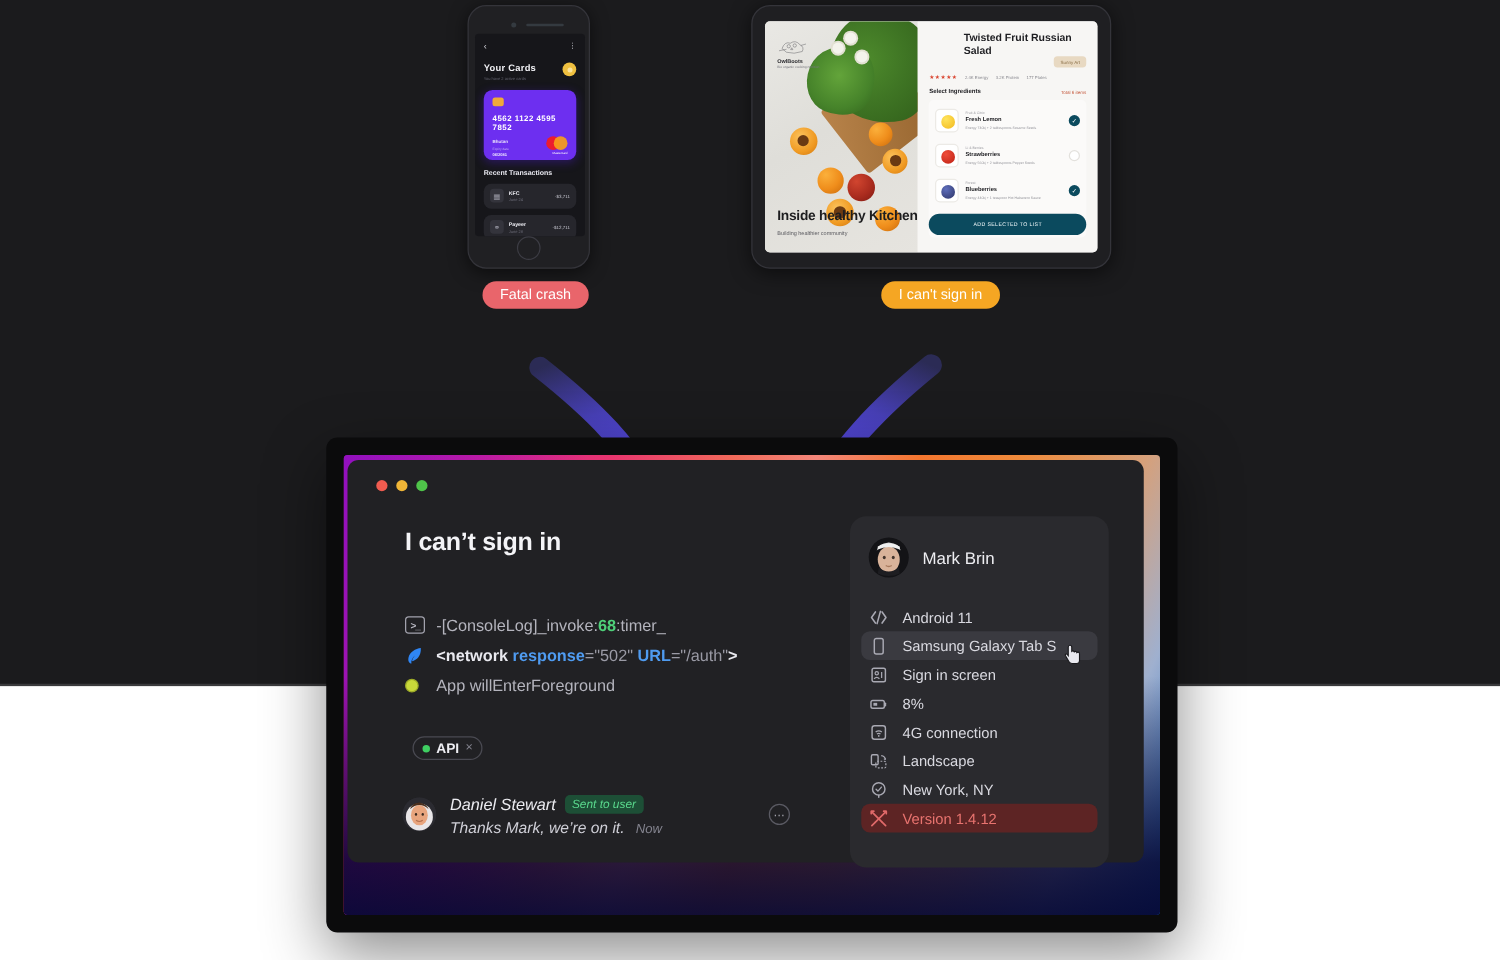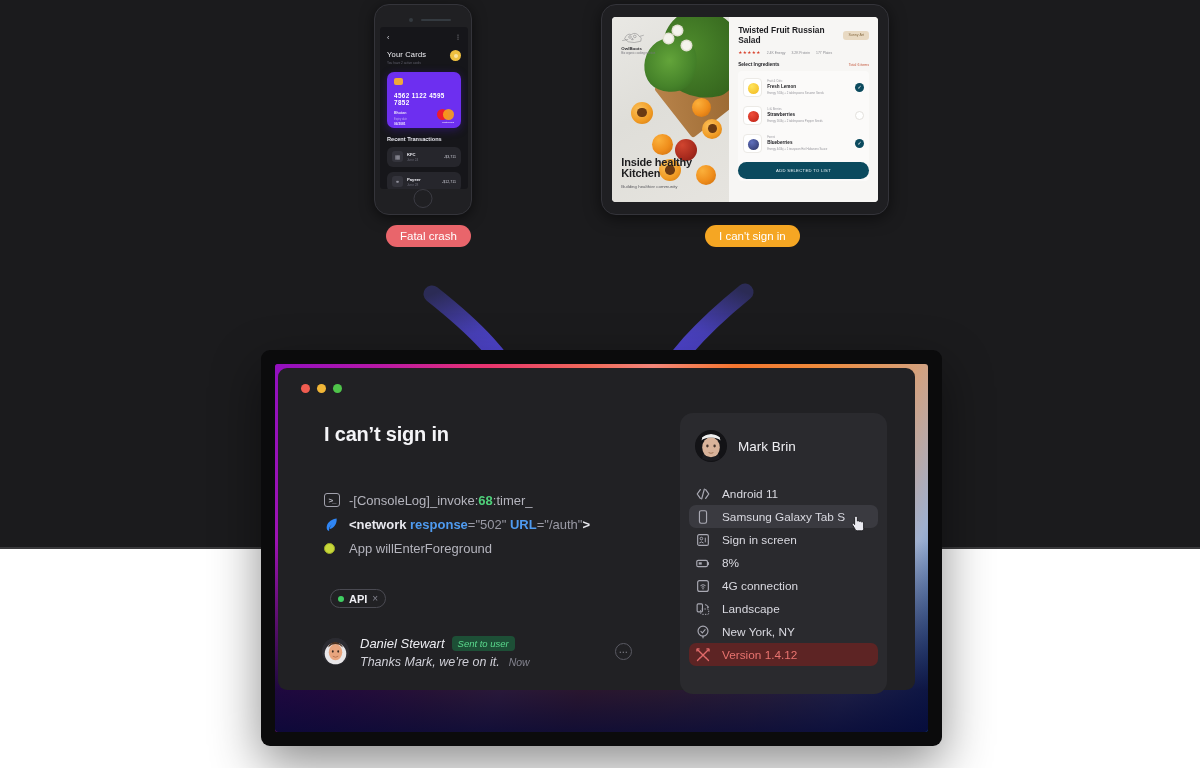--- a/index.html
+++ b/index.html
@@ -58,21 +58,21 @@
     width: 88px; height: 162px;
     background: #16161a;
     border-radius: 3px;
     overflow: hidden;
     padding: 5px 7px;
   }
   .ph-topbar { display: flex; justify-content: space-between; align-items: center; height: 10px; }
   .ph-back { color: #d8d8df; font-size: 7px; line-height: 1; }
   .ph-dots { color: #d8d8df; font-size: 6px; letter-spacing: 0; line-height: 1; }
   .ph-title-row { display: flex; justify-content: space-between; align-items: flex-start; margin-top: 8px; }
-  .ph-title { color: #f0f0f4; font-size: 7.5px; font-weight: normal; letter-spacing: .2px; }
+  .ph-title { color: #f0f0f4; font-size: 7.5px; font-weight: bold; letter-spacing: .2px; }
   .ph-sub { color: #60606c; font-size: 3.2px; margin-top: 1.5px; }
   .ph-avatar {
     width: 11px; height: 11px; border-radius: 50%;
     background: #efc040;
     display: flex; align-items: center; justify-content: center;
   }
   .ph-avatar i { width: 4px; height: 4px; border-radius: 50%; background: #fbe39c; display:block; }
   .ph-card {
     margin-top: 7px;
     height: 56px;
@@ -181,21 +181,21 @@
   .tab-left-txt { position: absolute; left: 8%; bottom: 7%; }
   .tl-h {
     color: #1d1d1f; font-size: 11px; font-weight: bold; line-height: 1.06; letter-spacing: -.2px;
   }
   .tl-s { color: #5b5b60; font-size: 4.4px; margin-top: 4px; }
   .tl-logo { position: absolute; left: 8%; top: 7%; }
   .tl-logo-mark { width: 24px; height: 14px; opacity: .8; }
   .tl-logo-t { color: #2b2b2f; font-size: 4.4px; font-weight: bold; margin-top: 2px; }
   .tl-logo-d { color: #77777d; font-size: 2.7px; line-height: 1.35; margin-top: 1px; }
   .tab-right { flex: 1 1 auto; padding: 8px 9px; background: #f7f6f4; }
-  .tr-head { display: flex; justify-content: space-between; align-items: center; }
+  .tr-head { display: flex; justify-content: space-between; align-items: flex-end; flex-direction: column; }
   .tr-title { color: #1e1e22; font-size: 8.4px; font-weight: bold; line-height: 1.2; max-width: 78%; }
   .tr-badge {
     background: #e8d9c2; color: #8a6f46; font-size: 3.6px;
     padding: 2.5px 5px; border-radius: 3px; white-space: nowrap;
   }
   .tr-meta { display: flex; align-items: center; gap: 6px; margin-top: 5px; }
   .tr-stars { color: #d9442f; font-size: 4.6px; letter-spacing: .4px; }
   .tr-mi { color: #8b8b91; font-size: 3.4px; }
   .tr-sec { display: flex; justify-content: space-between; align-items: center; margin-top: 7px; }
   .tr-sec-t { color: #232327; font-size: 4.8px; font-weight: bold; }

